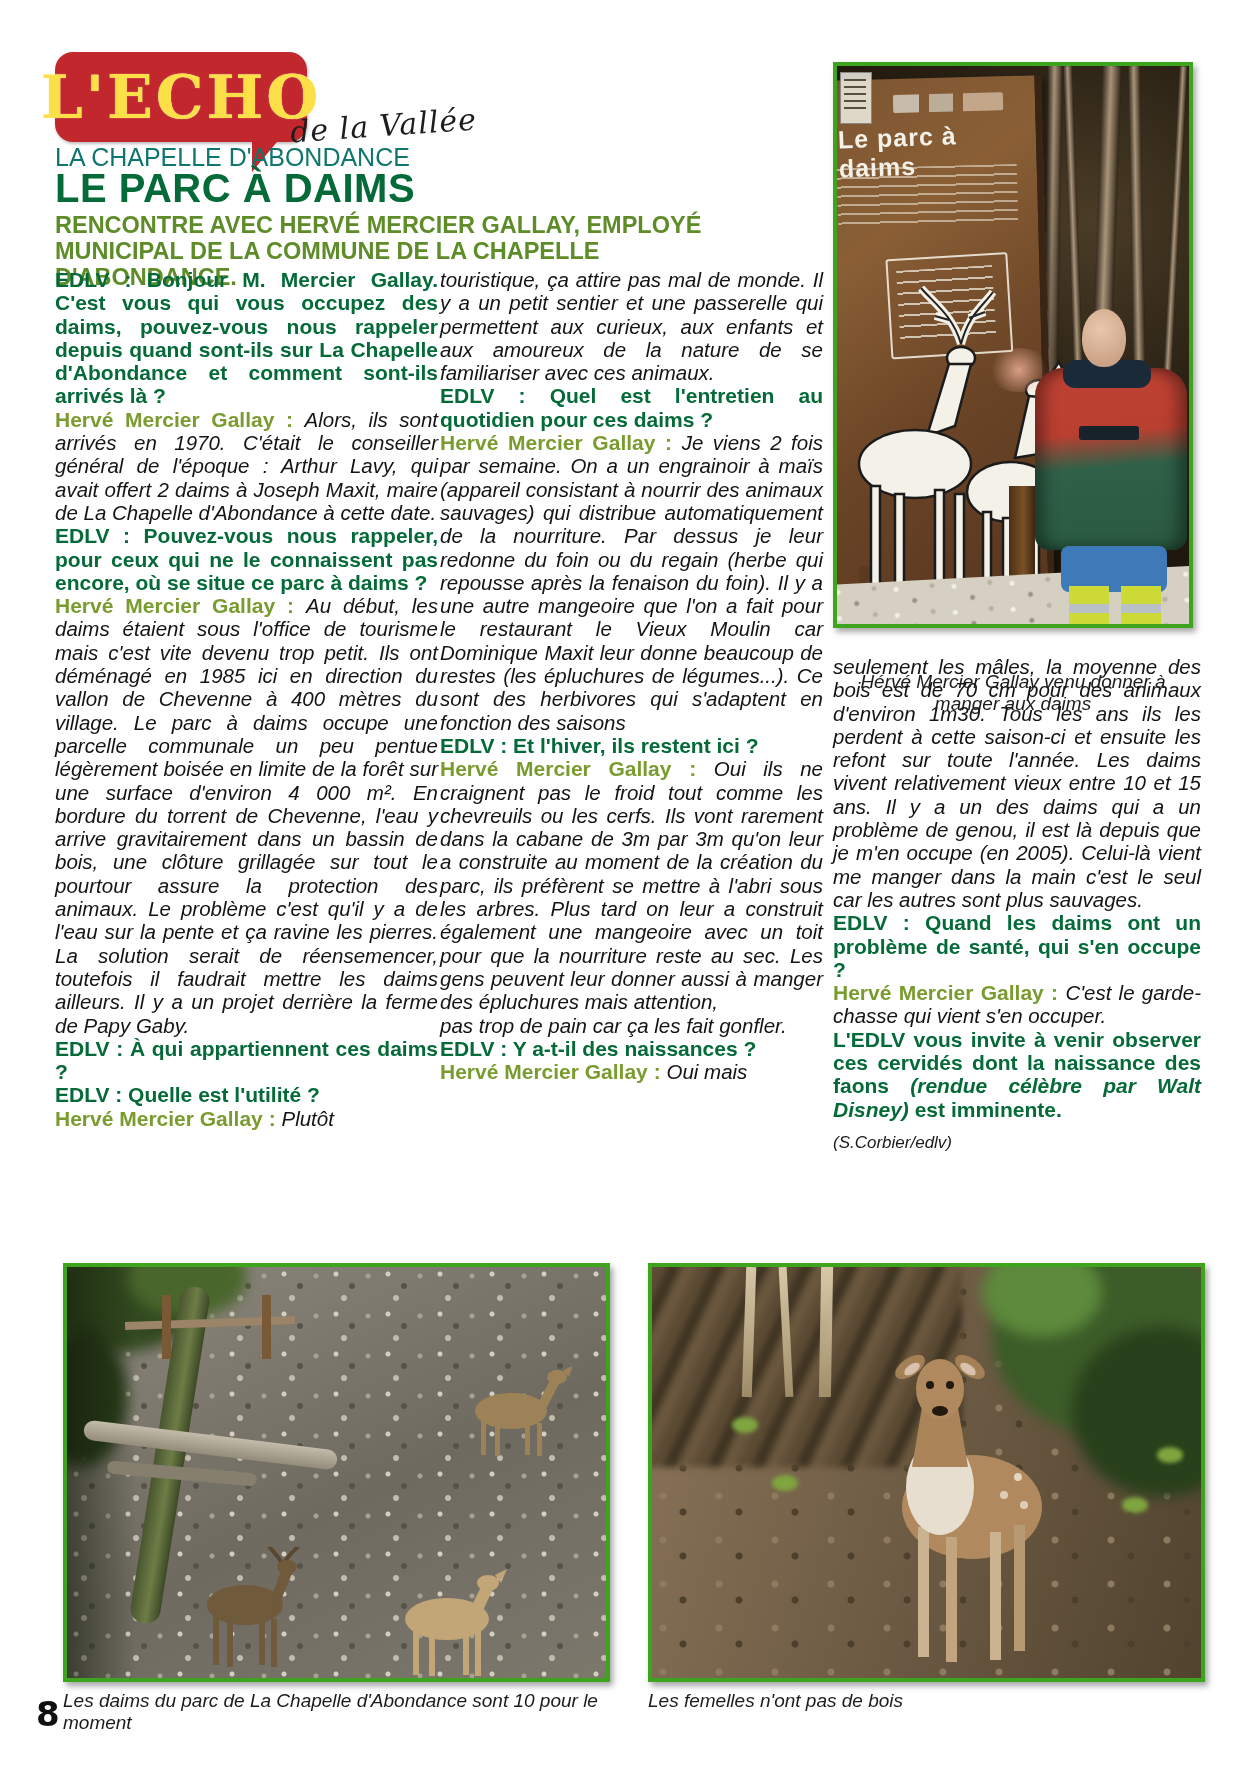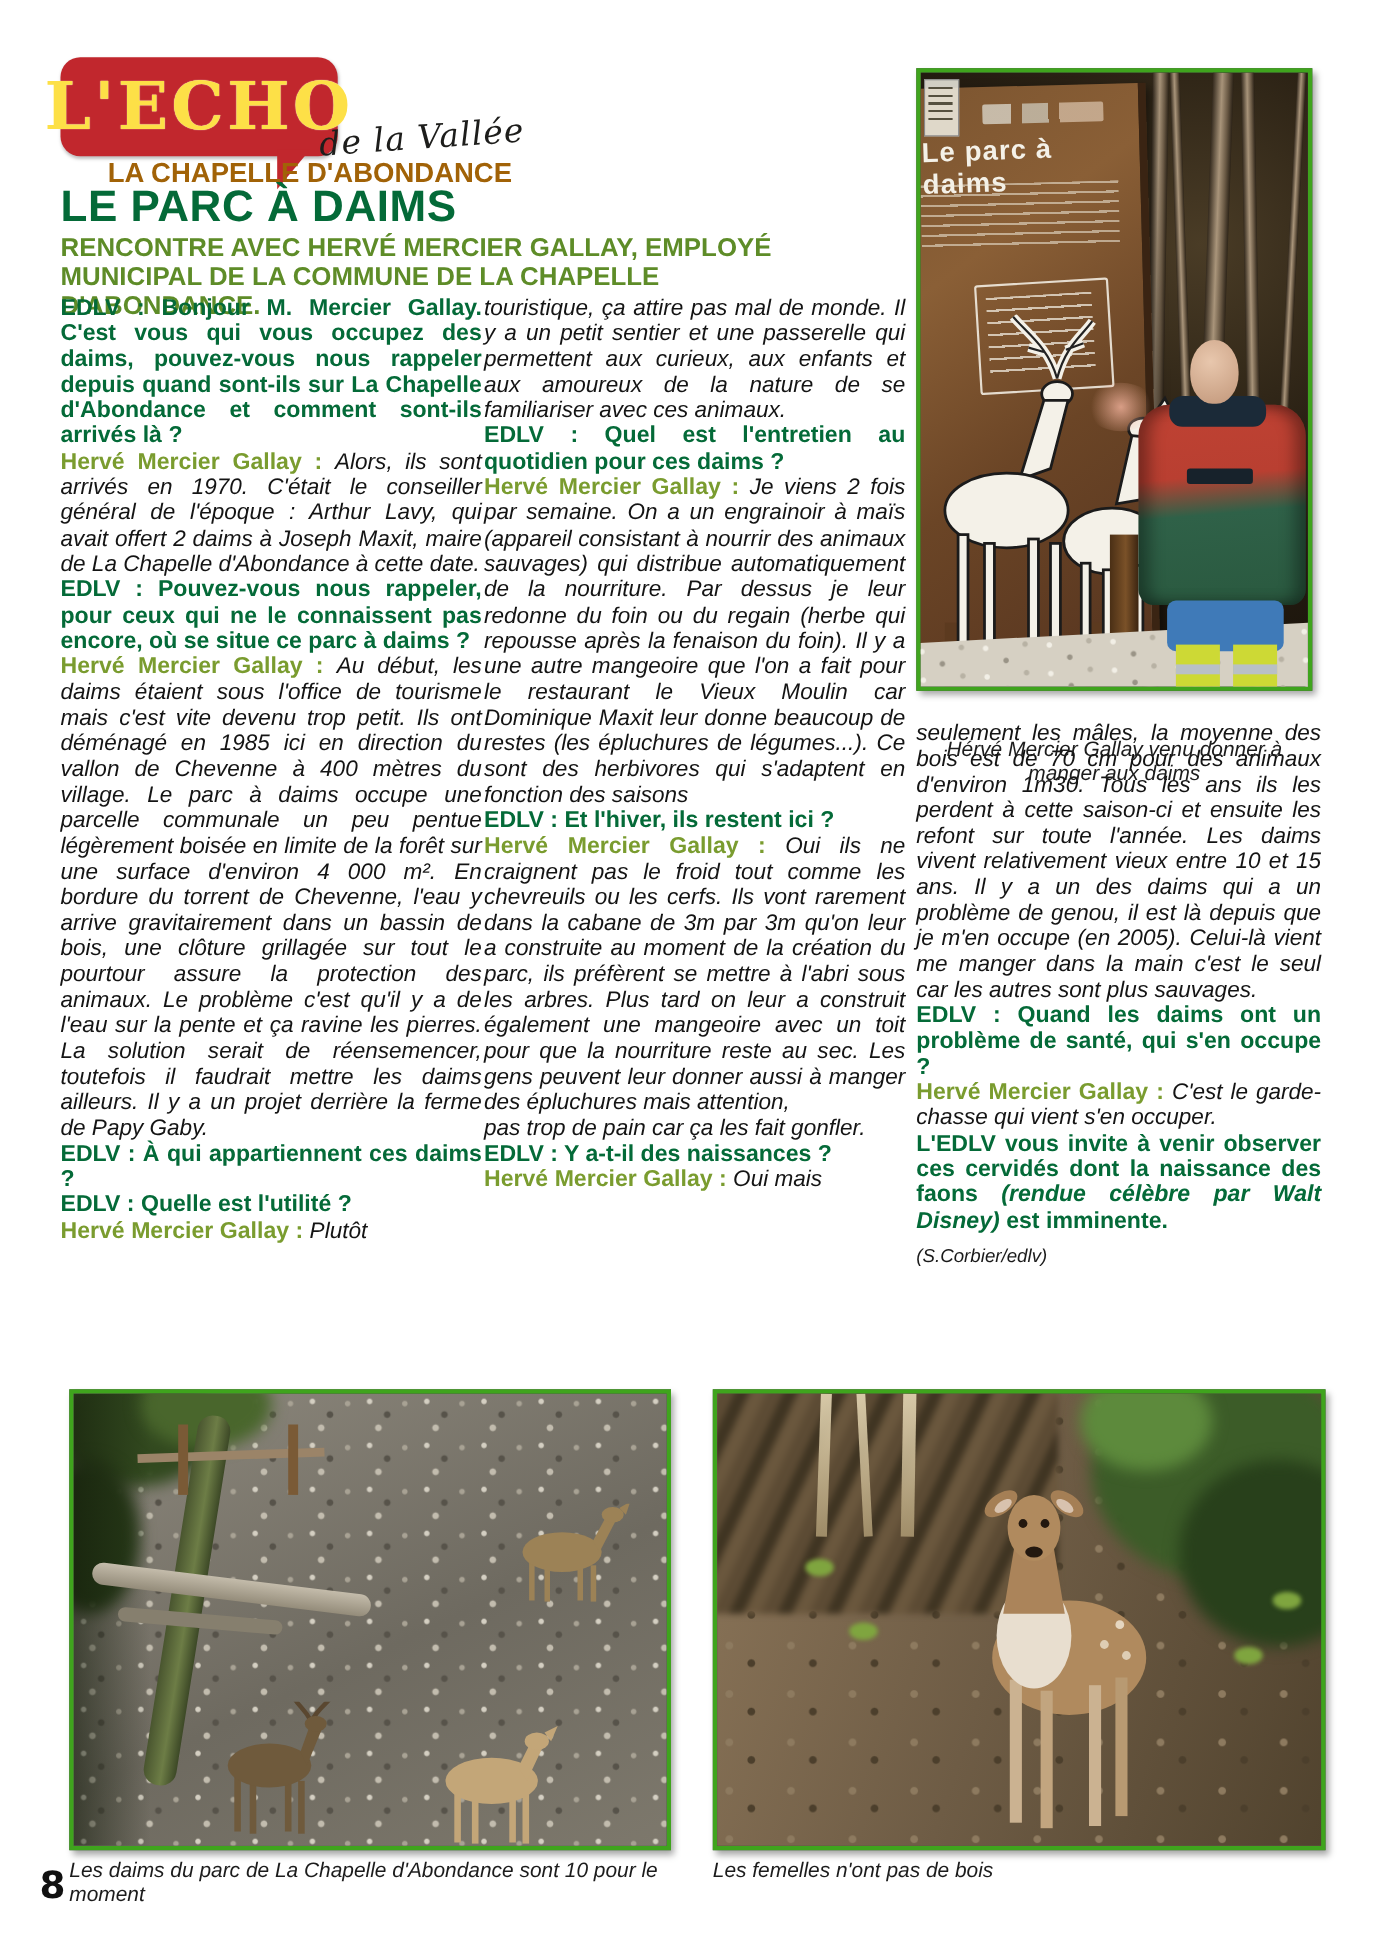--- a/index.html
+++ b/index.html
@@ -22,21 +22,21 @@
   .logo-tail{
     left:252px;top:136px;width:0;height:0;
     border-top:36px solid #c1272d;border-right:30px solid transparent;
   }
   .logo-script{
     left:290px;top:108px;font-family:"DejaVu Serif", serif;font-style:italic;
     font-size:30px;color:#1d1d1b;transform:rotate(-4deg);letter-spacing:1px;
   }
 
   
-  .kicker{left:55px;top:143px;font-size:25px;font-weight:bold;color:#a16207;margin-left:43px;}
+  .kicker{left:55px;top:143px;font-size:25px;font-weight:normal;color:#0f766e;}
   .title{left:55px;top:166px;font-size:40px;font-weight:bold;color:#046a38;letter-spacing:.5px;}
   .subtitle{
     left:55px;top:212px;width:720px;font-size:23.5px;font-weight:bold;color:#5e8c28;
     line-height:26px;white-space:pre-line;
   }
 
   
   .col{position:absolute;top:268px;width:383px;text-align:justify;font-size:20.5px;line-height:23.3px;color:#141414;}
   #col-0{left:55px;}
   #col-1{left:440px;}

